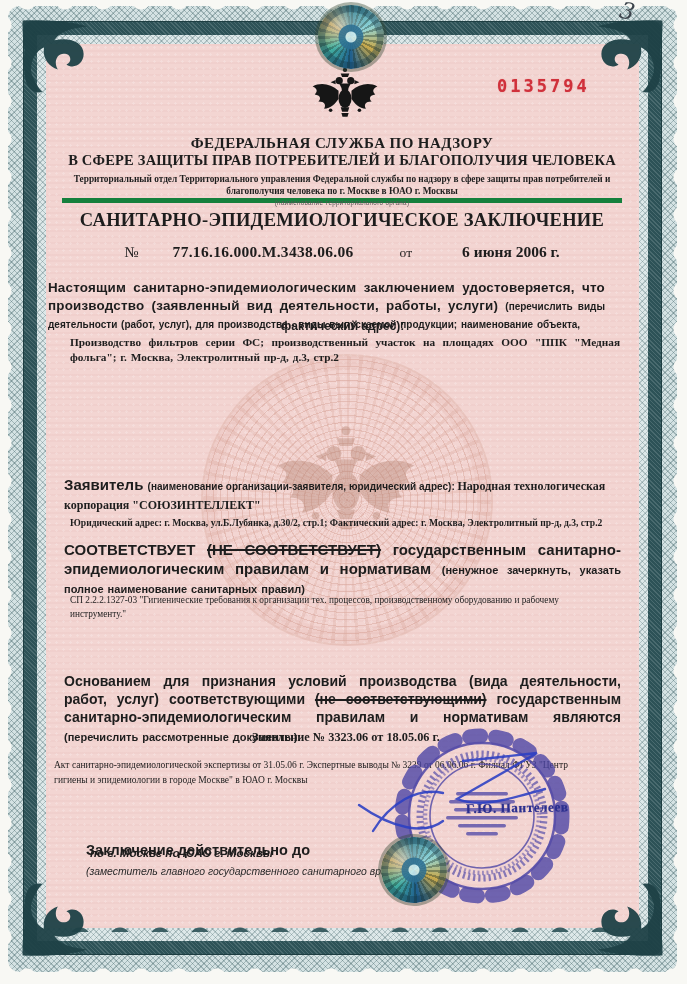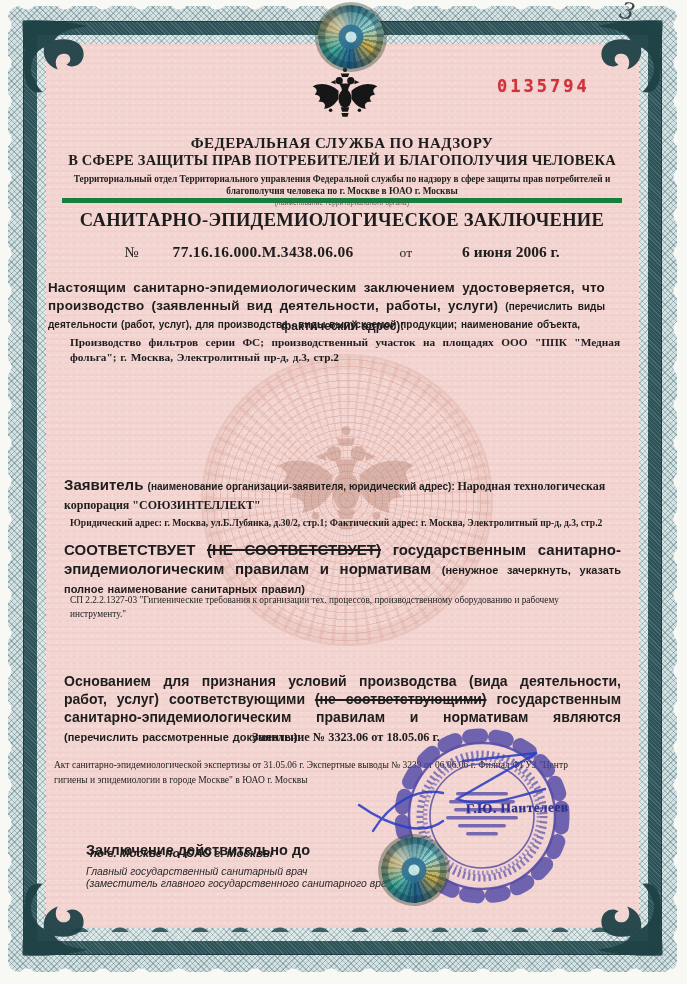--- a/index.html
+++ b/index.html
@@ -238,21 +238,20 @@
     <span>Основанием для признания условий производства (вида деятельности, работ, услуг) соответствующими </span>
     <span class="struck">(не соответствующими)</span>
     <span> государственным санитарно-эпидемиологическим правилам и нормативам являются </span>
     <span class="cap">(перечислить рассмотренные документы):</span>
   </div>
   <div class="abs v-application">Заявление № 3323.06 от 18.05.06 г.</div>
   <div class="abs p-expertise">Акт санитарно-эпидемиологической экспертизы от 31.05.06 г. Экспертные выводы № 3239 от 06.06.06 г. Филиал ФГУЗ "Центр гигиены и эпидемиологии в городе Москве" в ЮАО г. Москвы</div>
 
   <div class="abs valid-until">Заключение действительно до</div>
   <div class="abs officials">
-    <div>Главный государственный санитарный врач</div>
     <div>(заместитель главного государственного санитарного врача)</div>
   </div>
   <div class="abs region">по г. Москве по ЮАО г. Москвы</div>
 
   <svg class="abs stamp" viewBox="0 0 188 188">
     <g stroke="#4a43a5" fill="none">
       <circle cx="94" cy="94" r="80" stroke-width="15" stroke-dasharray="11 15" stroke-linecap="round" opacity=".85"></circle>
       <circle cx="94" cy="94" r="73" stroke-width="2.5" opacity=".9"></circle>
       <circle cx="94" cy="94" r="62" stroke-width="7" stroke-dasharray="2.2 3" opacity=".7"></circle>
       <circle cx="94" cy="94" r="52" stroke-width="1.6" opacity=".85"></circle>

